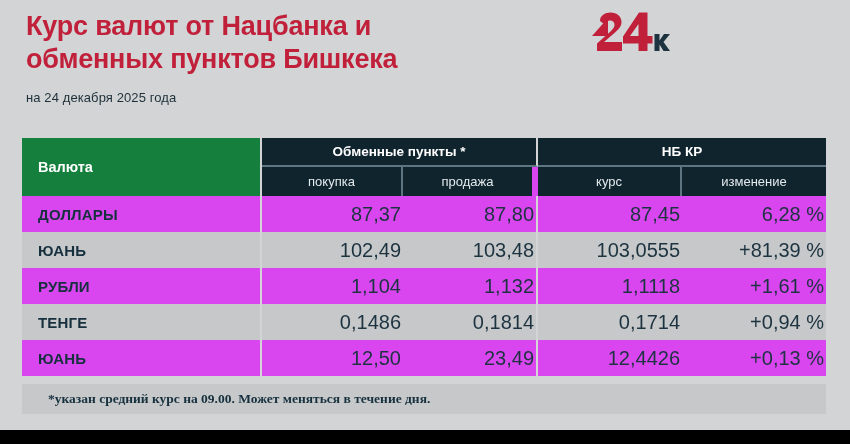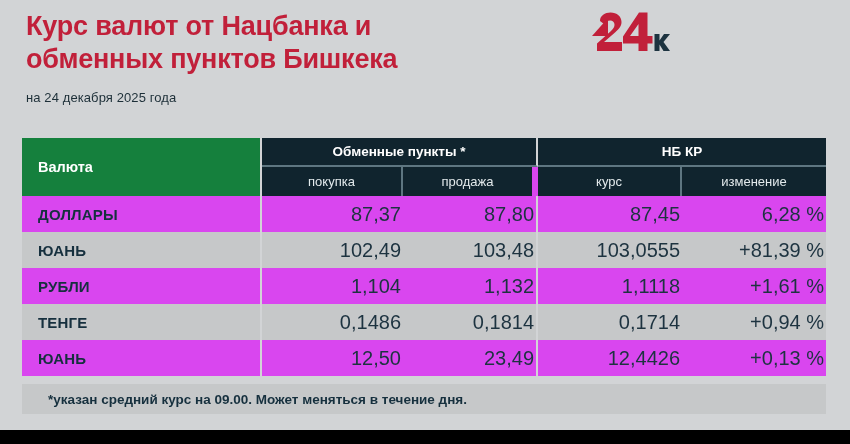--- a/index.html
+++ b/index.html
@@ -156,20 +156,21 @@
     background: #c6c8c9;
     display: flex;
     align-items: center;
     box-sizing: border-box;
   }
   .footnote span {
     padding-left: 26px;
     font-size: 13.5px;
     color: #16303e;
     font-weight: 600;
+    font-family: Liberation Serif, serif;
   }
 </style>
 </head>
 <body>
 
 <div class="page">
 
   <div class="header">
     <h1 class="title">Курс валют от Нацбанка и
 обменных пунктов Бишкека</h1>

